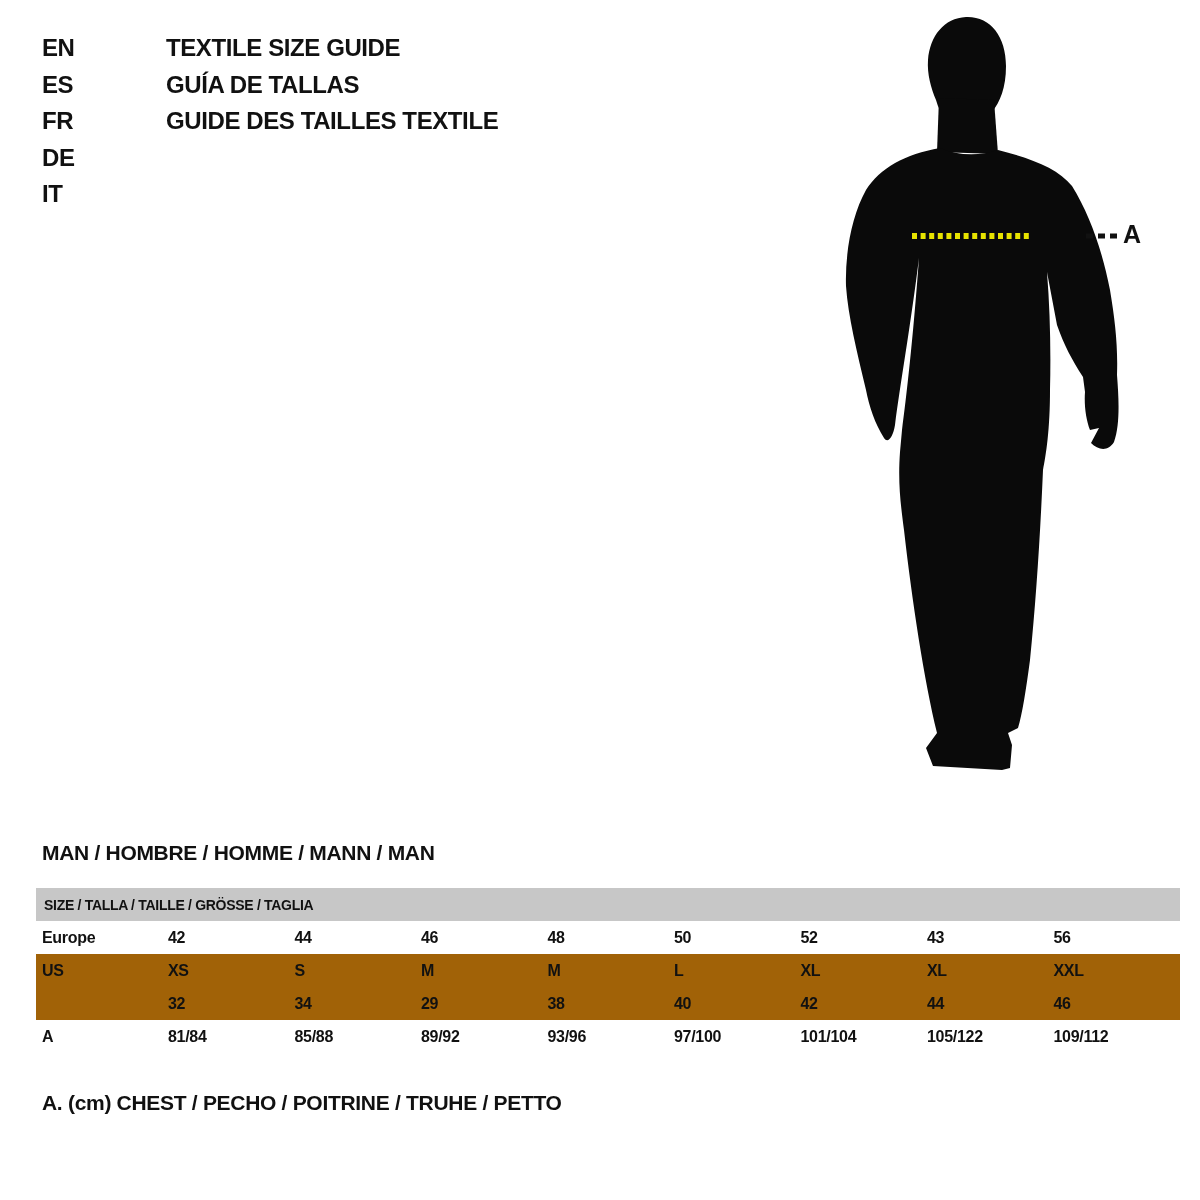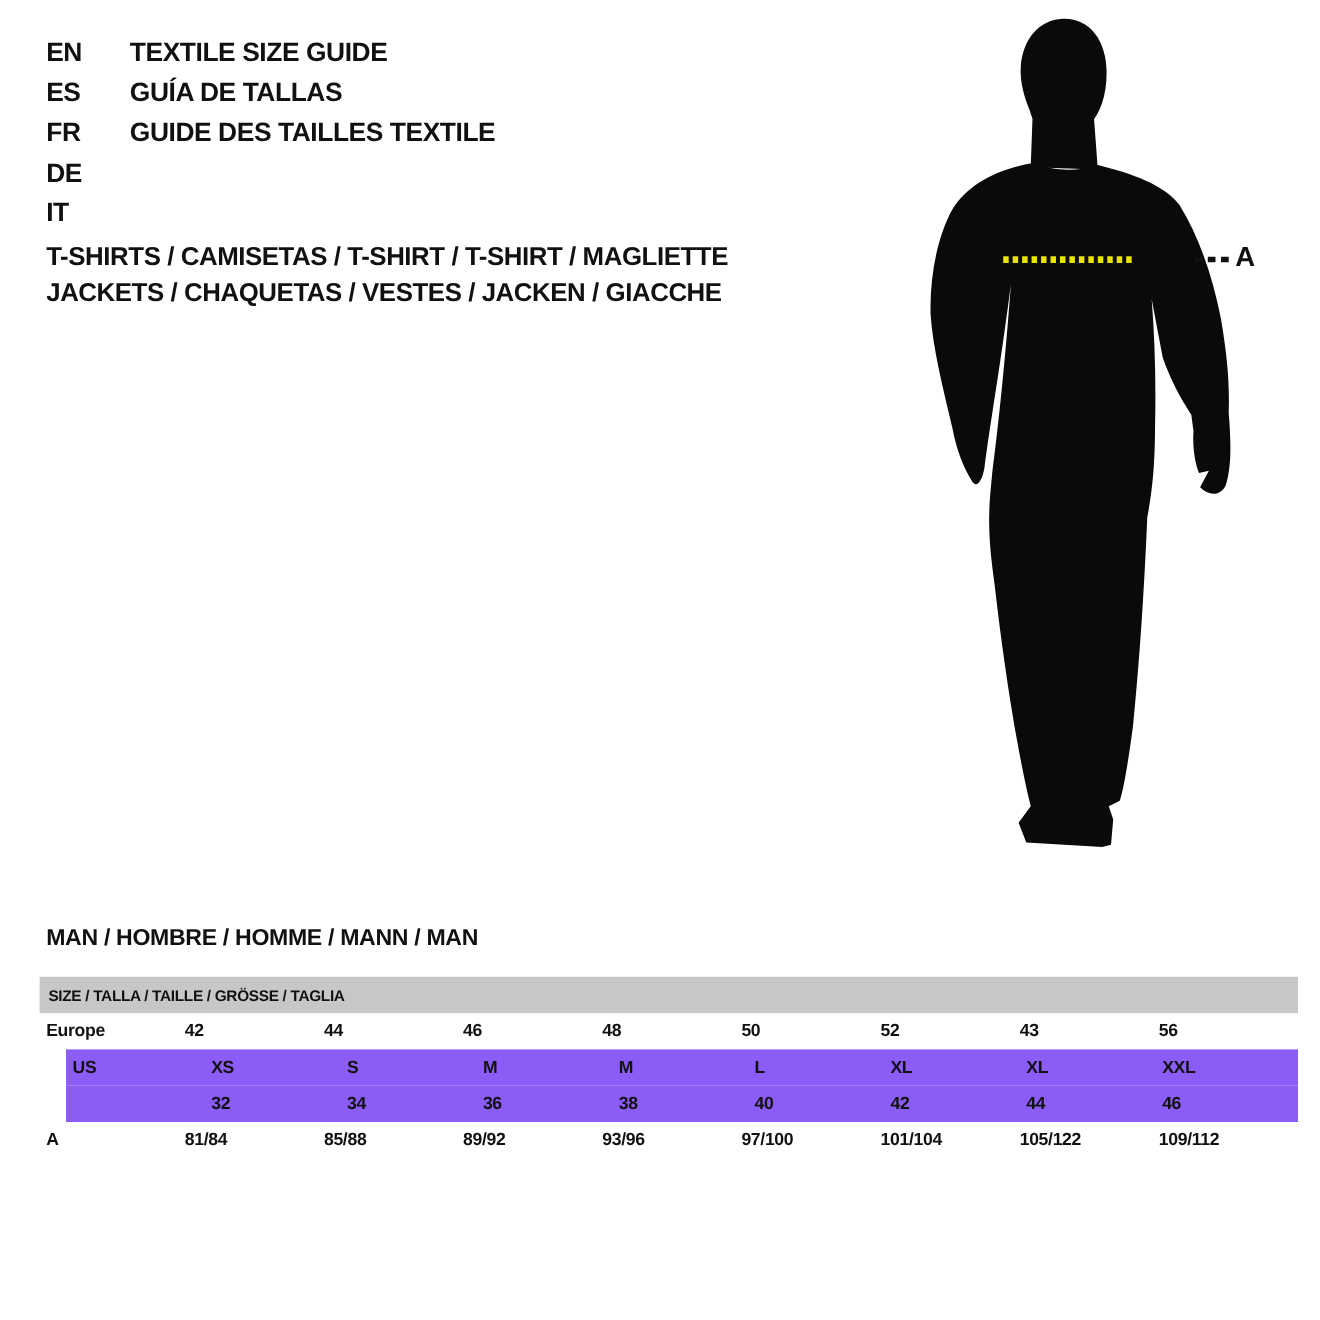--- a/index.html
+++ b/index.html
@@ -4,38 +4,38 @@
 <style>
   html,body{margin:0;padding:0;background:#fff;}
   .canvas{
     position:relative;width:1200px;height:1200px;background:#ffffff;
     font-family:"Liberation Sans",sans-serif;color:#111;overflow:hidden;
     -webkit-font-smoothing:antialiased;
   }
   
   .lang-block{position:absolute;left:42px;top:30px;}
   .lang-row{display:flex;height:36.5px;align-items:center;
-    font-size:24px;font-weight:bold;letter-spacing:-0.4px;white-space:nowrap;}
+    font-size:24px;font-weight:bold;letter-spacing:-0.4px;white-space:nowrap;gap:48px;}
   .lang-code{width:76px;flex:0 0 76px;}
   
   .categories{position:absolute;left:42px;top:217px;
     font-size:23.5px;font-weight:bold;line-height:33px;letter-spacing:-0.4px;white-space:nowrap;}
   
   .figure-svg{position:absolute;left:0;top:0;}
   .measure-a{position:absolute;left:1123px;top:220px;font-size:25px;font-weight:bold;}
   
   .section-title{position:absolute;left:42px;top:841px;
     font-size:21px;font-weight:bold;letter-spacing:-0.3px;}
   
   .size-table{position:absolute;left:36px;top:888px;width:1144px;}
   .t-header{height:33px;background:#c7c7c7;font-size:14px;font-weight:bold;
     display:flex;align-items:center;padding-left:8px;letter-spacing:-0.3px;}
   .t-row{display:grid;grid-template-columns:132px repeat(8,1fr);height:33px;
     align-items:center;font-size:16px;font-weight:bold;letter-spacing:-0.3px;}
-  .t-row.shaded{background:#8b5cf6;margin-left:24px;}
+  .t-row.shaded{background:#a16207;}
   .t-label{padding-left:6px;text-align:left;}
   .t-cell{text-align:left;}
   
   .footnote{position:absolute;left:42px;top:1091px;
     font-size:21px;font-weight:bold;letter-spacing:-0.3px;}
 </style>
 </head>
 <body>
 
 <div class="canvas">
@@ -54,24 +54,20 @@
       <span class="lang-label">GUIDE DES TAILLES TEXTILE</span>
     </div>
     <div class="lang-row">
       <span class="lang-code">DE</span>
     </div>
     <div class="lang-row">
       <span class="lang-code">IT</span>
     </div>
   </div>
 
-  <div class="categories">
-    <div>T-SHIRTS / CAMISETAS / T-SHIRT / T-SHIRT / MAGLIETTE</div>
-    <div>JACKETS / CHAQUETAS / VESTES / JACKEN / GIACCHE</div>
-  </div>
 
   <svg class="figure-svg" width="1200" height="1200" viewBox="0 0 1200 1200" aria-hidden="true">
     <g fill="#0a0a0a" stroke="none">
       <path d="M 928 60 C 930 36 944 18 966 17 C 990 16 1006 36 1006 66
            C 1006 88 1000 102 992 112 C 985 122 975 128 962 128
            C 950 126 940 115 936 100 C 931 88 927 74 928 60 Z"></path>
       <path d="M 939 98 L 994 100 L 998 154 L 937 152 Z"></path>
       <path d="M 940 148
            C 958 156 980 156 998 150
            C 1030 158 1058 168 1072 186
@@ -132,35 +128,36 @@
       <div class="t-cell">L</div>
       <div class="t-cell">XL</div>
       <div class="t-cell">XL</div>
       <div class="t-cell">XXL</div>
     </div>
 
     <div class="t-row shaded">
       <div class="t-label"></div>
       <div class="t-cell">32</div>
       <div class="t-cell">34</div>
-      <div class="t-cell">36</div>
+      <div class="t-cell">29</div>
       <div class="t-cell">38</div>
       <div class="t-cell">40</div>
       <div class="t-cell">42</div>
       <div class="t-cell">44</div>
       <div class="t-cell">46</div>
     </div>
 
     <div class="t-row">
       <div class="t-label">A</div>
       <div class="t-cell">81/84</div>
       <div class="t-cell">85/88</div>
       <div class="t-cell">89/92</div>
       <div class="t-cell">93/96</div>
       <div class="t-cell">97/100</div>
       <div class="t-cell">101/104</div>
       <div class="t-cell">105/122</div>
       <div class="t-cell">109/112</div>
     </div>
   </div>
 
+  <div class="footnote">A. (cm) CHEST / PECHO / POITRINE / TRUHE / PETTO</div>
 
 </div>
 
 </body></html>

